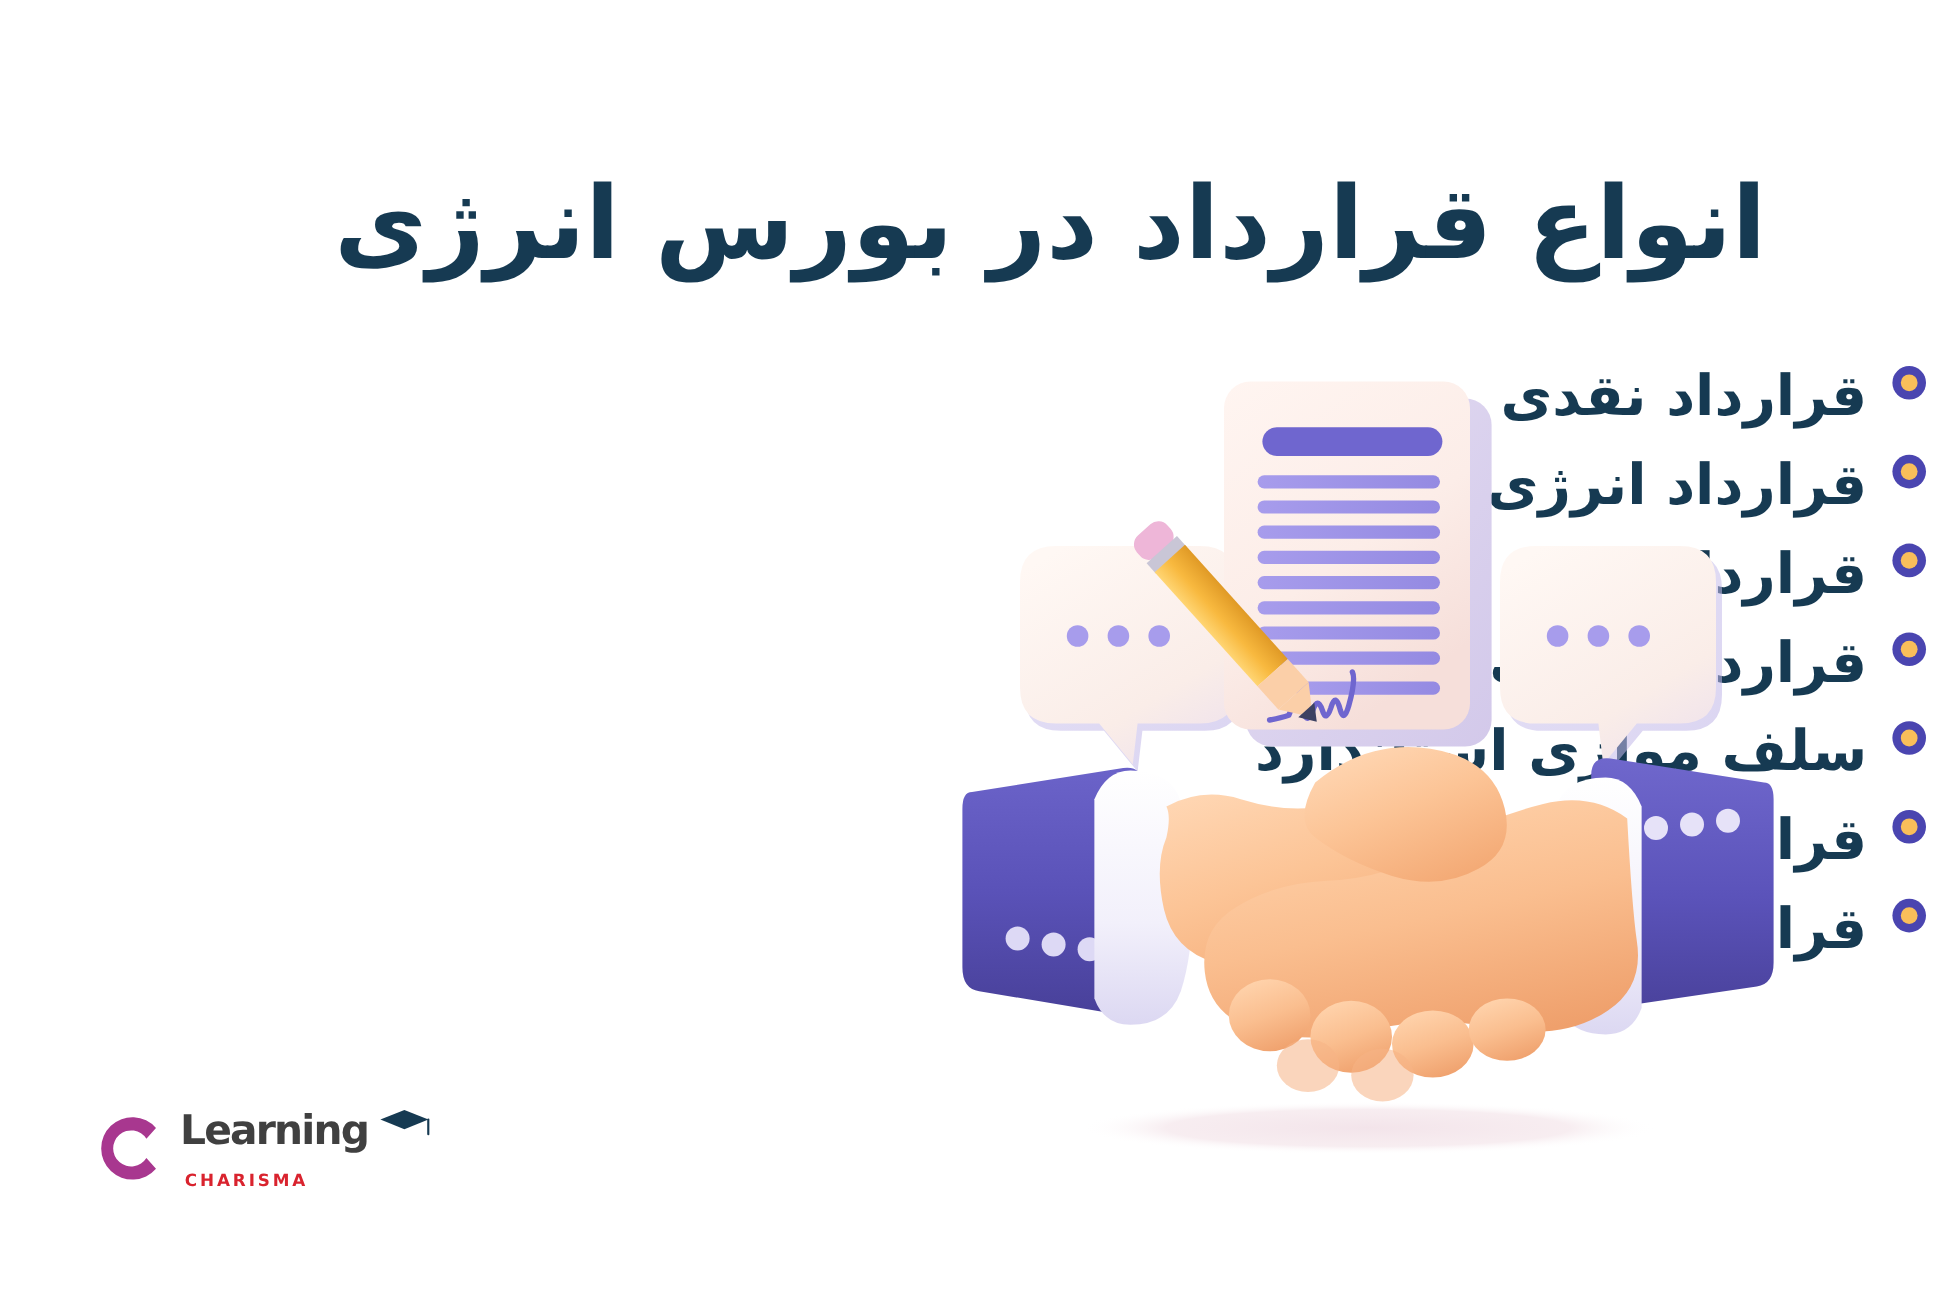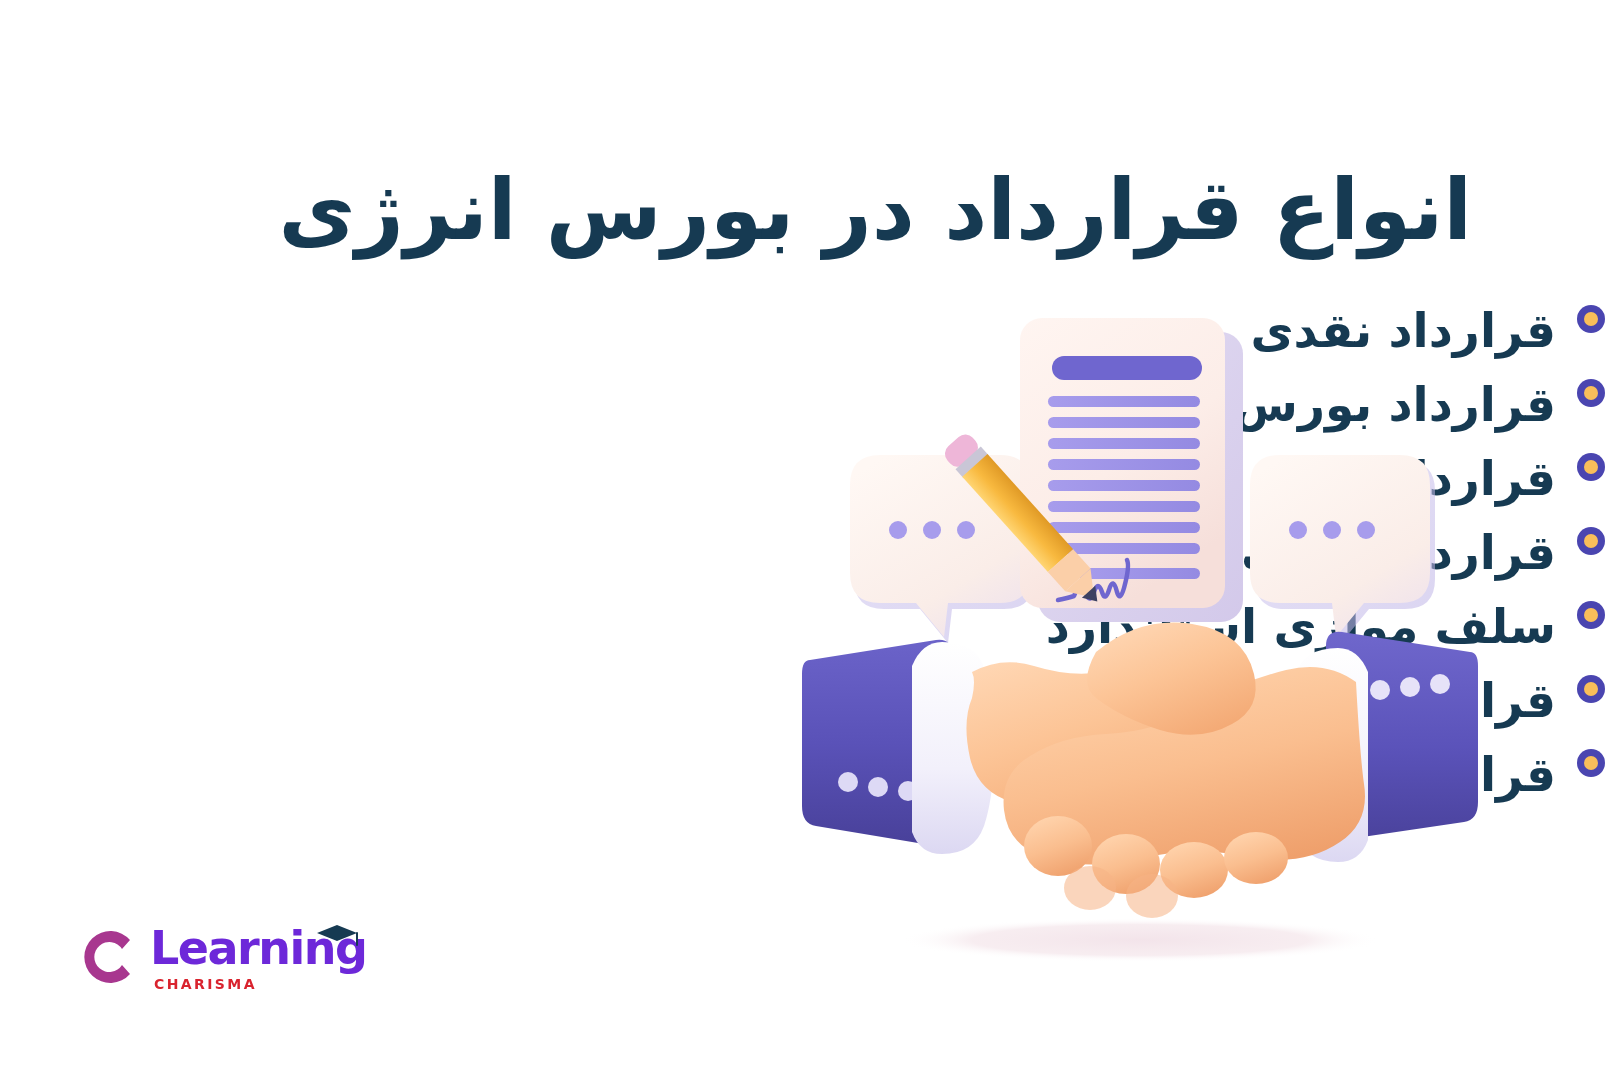--- a/index.html
+++ b/index.html
@@ -26,21 +26,20 @@
     right: 150px;
     width: 990px;
     text-align: center;
     direction: rtl;
     font-size: 84px;
     font-weight: bold;
     line-height: 1.15;
     color: #163A52;
     letter-spacing: -1px;
     white-space: nowrap;
-    margin-top: 24px;
   }
 
   
   .list {
     position: absolute;
     top: 305px;
     right: 0;
     width: 760px;
     direction: rtl;
   }
@@ -101,23 +100,23 @@
     position: absolute;
     left: 0;
     top: 6px;
     width: 60px;
     height: 60px;
   }
   .logo-text {
     position: absolute;
     left: 72px;
     top: 4px;
-    font-size: 46px;
+    font-size: 34px;
     font-weight: bold;
-    color: #6d28d9;
+    color: #404040;
     letter-spacing: -1.5px;
     line-height: 1;
   }
   .logo-cap {
     position: absolute;
     left: 238px;
     top: 2px;
     width: 42px;
     height: 28px;
   }
@@ -155,21 +154,21 @@
       <span class="bullet-wrap">
         <span class="bullet"></span>
       </span>
       <span class="list-label">قرارداد نقدی</span>
     </div>
 
     <div class="list-item">
       <span class="bullet-wrap">
         <span class="bullet"></span>
       </span>
-      <span class="list-label">قرارداد بورس</span>
+      <span class="list-label">قرارداد انرژی</span>
     </div>
 
     <div class="list-item">
       <span class="bullet-wrap">
         <span class="bullet"></span>
       </span>
       <span class="list-label">قرارداد سلف</span>
     </div>
 
     <div class="list-item">

